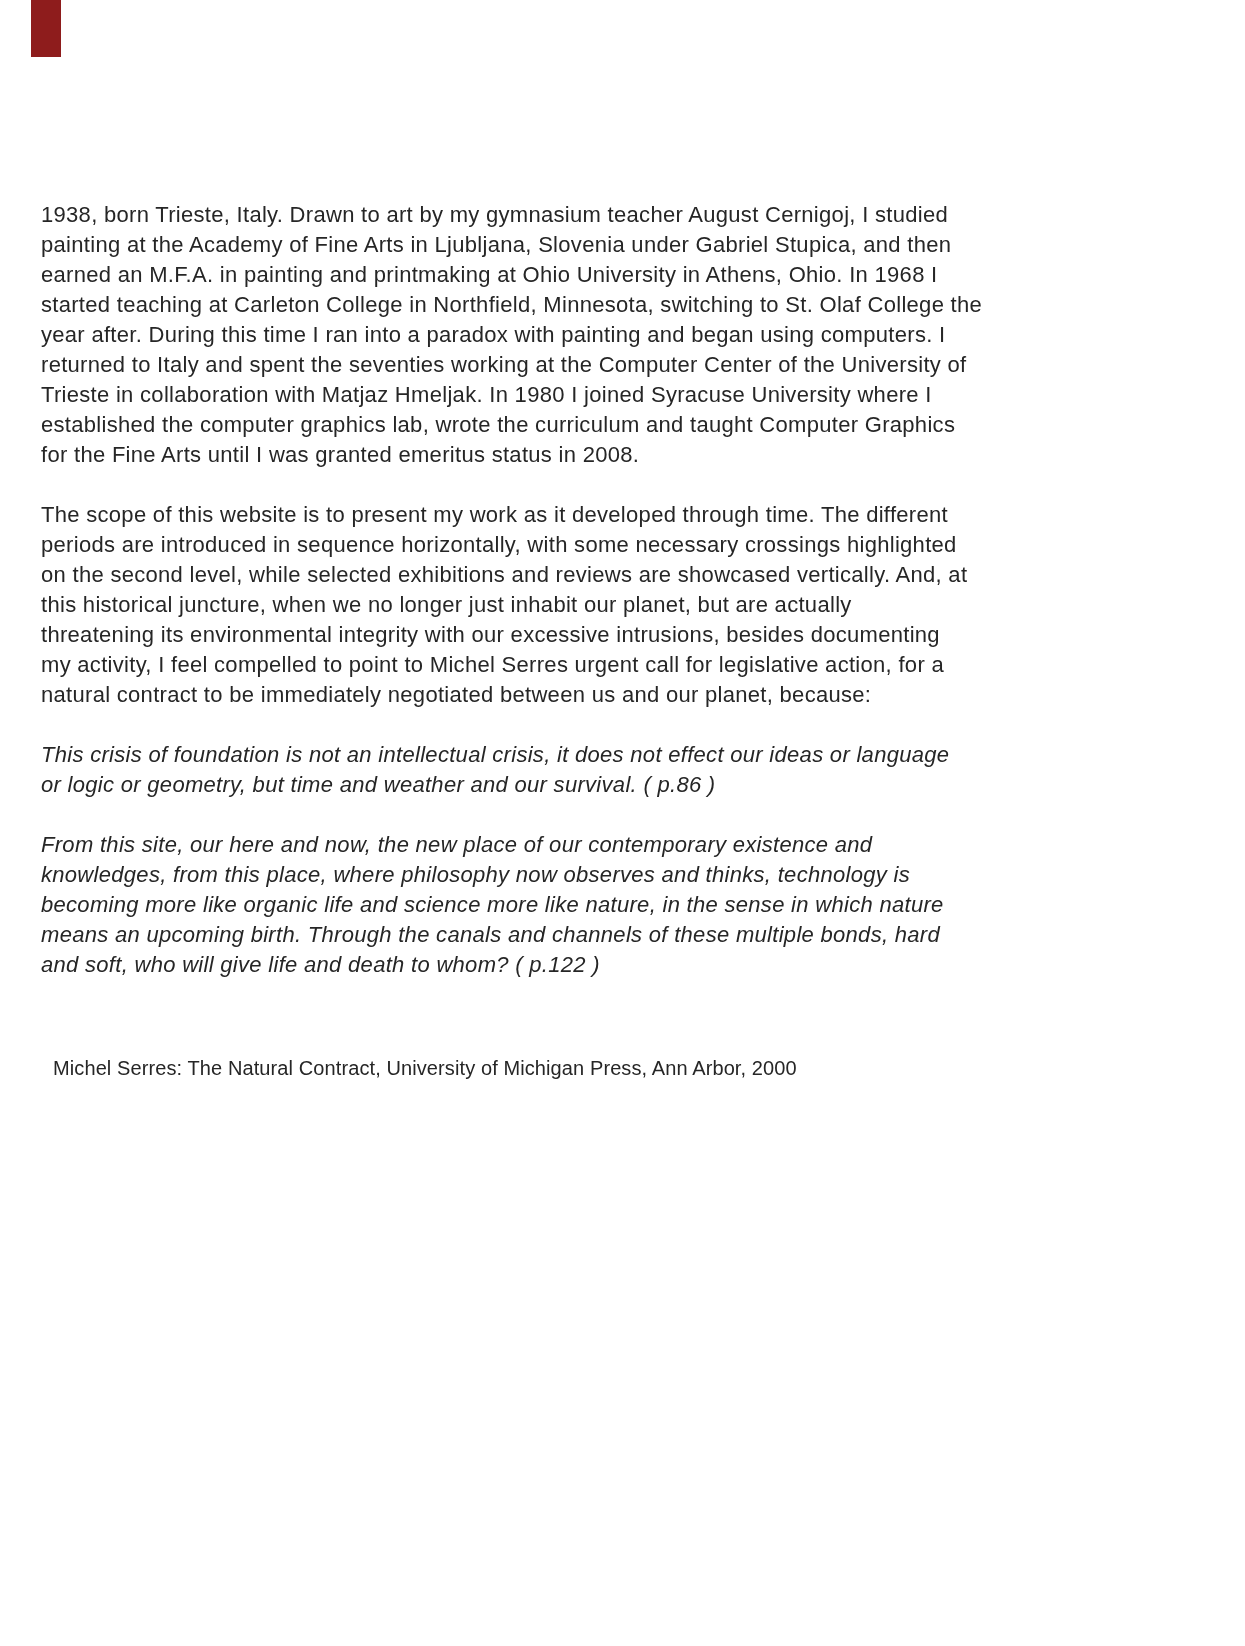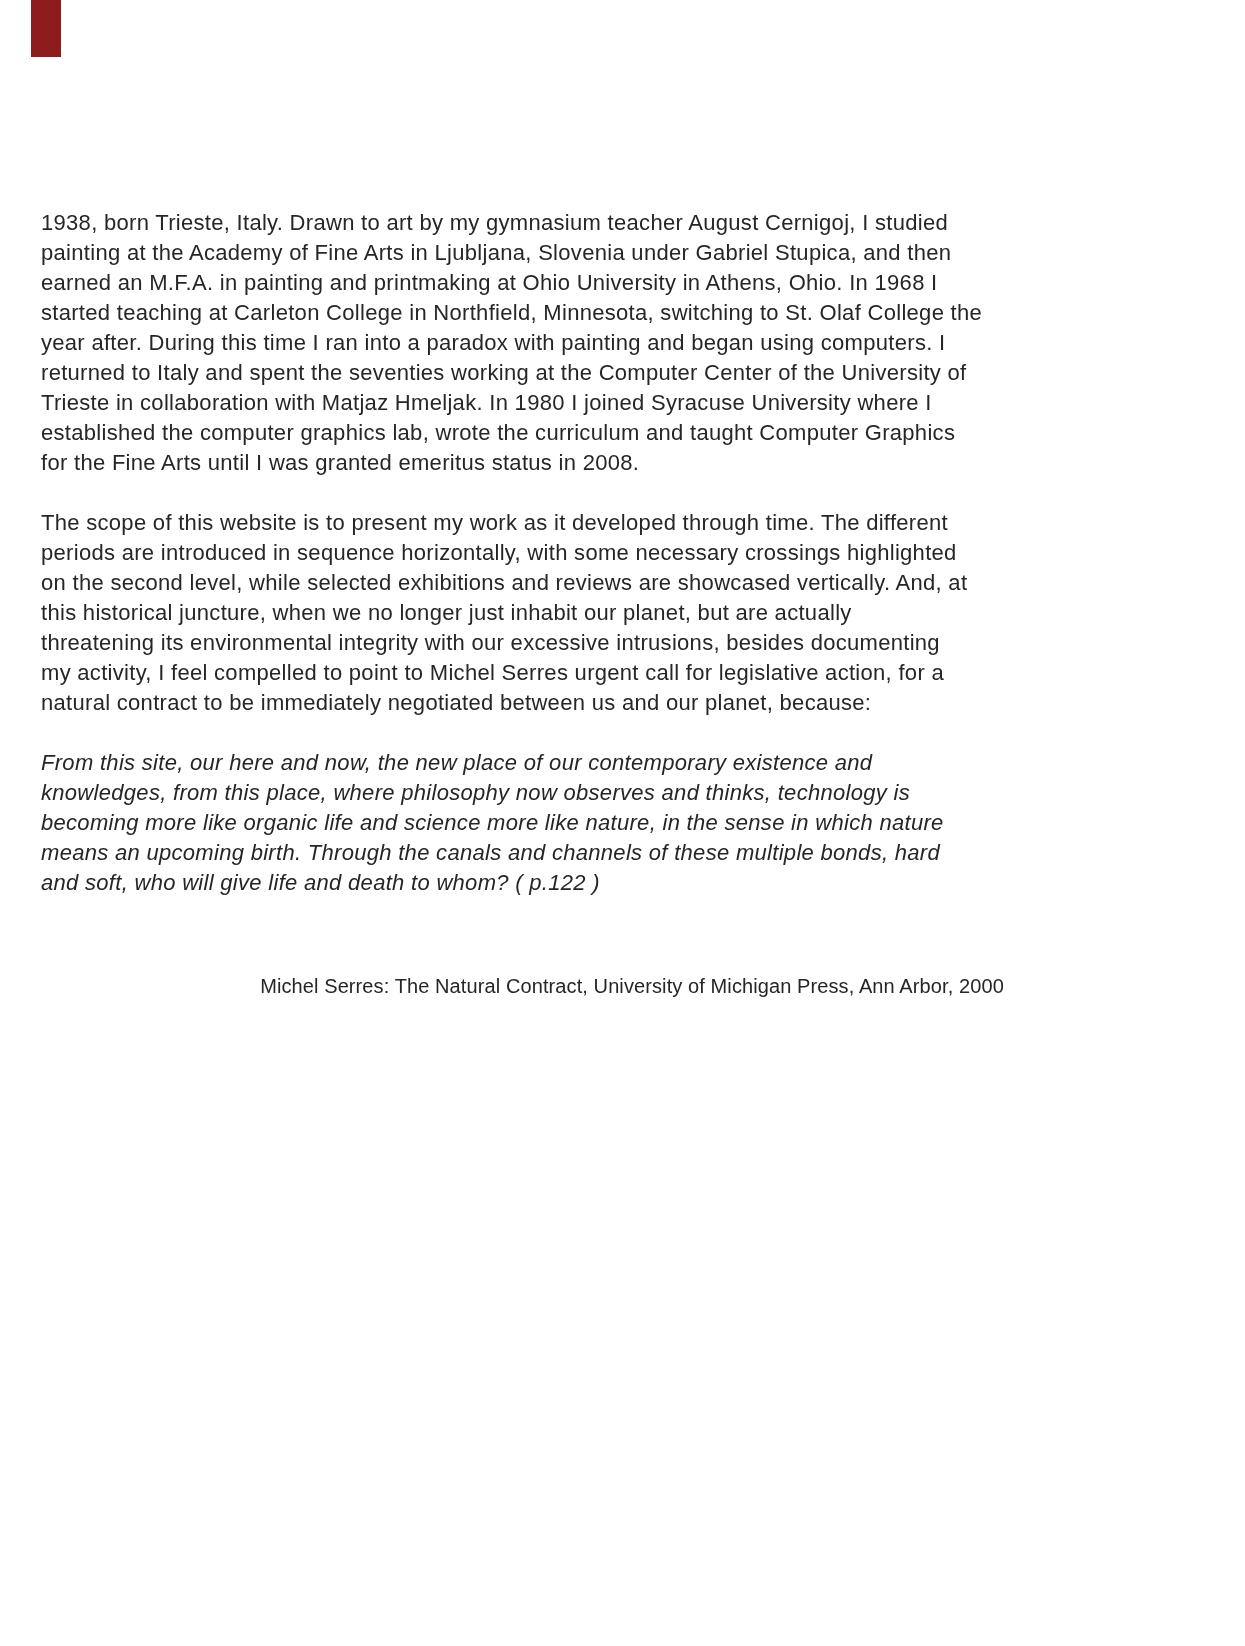--- a/index.html
+++ b/index.html
@@ -26,33 +26,32 @@
     left: 41px;
     top: 196px;
     width: 1170px;
     color: #262626;
     font-size: 22px;
     line-height: 30px;
     letter-spacing: 0.3px;
     font-weight: 400;
   }
   .para {
-    margin: 12px 0 30px 0;
+    margin: 4px 0 30px 0;
     white-space: pre-line;
   }
   .para.italic {
     font-style: italic;
   }
   .para.citation {
     margin-top: 75px;
     margin-left: 12px;
     font-size: 20px;
     line-height: 26px;
     letter-spacing: 0.1px;
-    text-align: center;
   }
 </style>
 </head>
 <body style="background: rgb(255, 255, 255);">
 
 <div class="red-bar" style="background: rgb(142, 28, 28);"></div>
 
 <main class="content">
   <p class="para">1938, born Trieste, Italy. Drawn to art by my gymnasium teacher August Cernigoj, I studied
 painting at the Academy of Fine Arts in Ljubljana, Slovenia under Gabriel Stupica, and then
@@ -65,20 +64,22 @@
 for the Fine Arts until I was granted emeritus status in 2008.</p>
 
   <p class="para">The scope of this website is to present my work as it developed through time. The different
 periods are introduced in sequence horizontally, with some necessary crossings highlighted
 on the second level, while selected exhibitions and reviews are showcased vertically. And, at
 this historical juncture, when we no longer just inhabit our planet, but are actually
 threatening its environmental integrity with our excessive intrusions, besides documenting
 my activity, I feel compelled to point to Michel Serres urgent call for legislative action, for a
 natural contract to be immediately negotiated between us and our planet, because:</p>
 
+  <p class="para italic">This crisis of foundation is not an intellectual crisis, it does not effect our ideas or language
+or logic or geometry, but time and weather and our survival. ( p.86 )</p>
 
 
   <p class="para italic">From this site, our here and now, the new place of our contemporary existence and
 knowledges, from this place, where philosophy now observes and thinks, technology is
 becoming more like organic life and science more like nature, in the sense in which nature
 means an upcoming birth. Through the canals and channels of these multiple bonds, hard
 and soft, who will give life and death to whom? ( p.122 )</p>
 
   <p class="para citation">Michel Serres: The Natural Contract, University of Michigan Press, Ann Arbor, 2000</p>
 </main>

